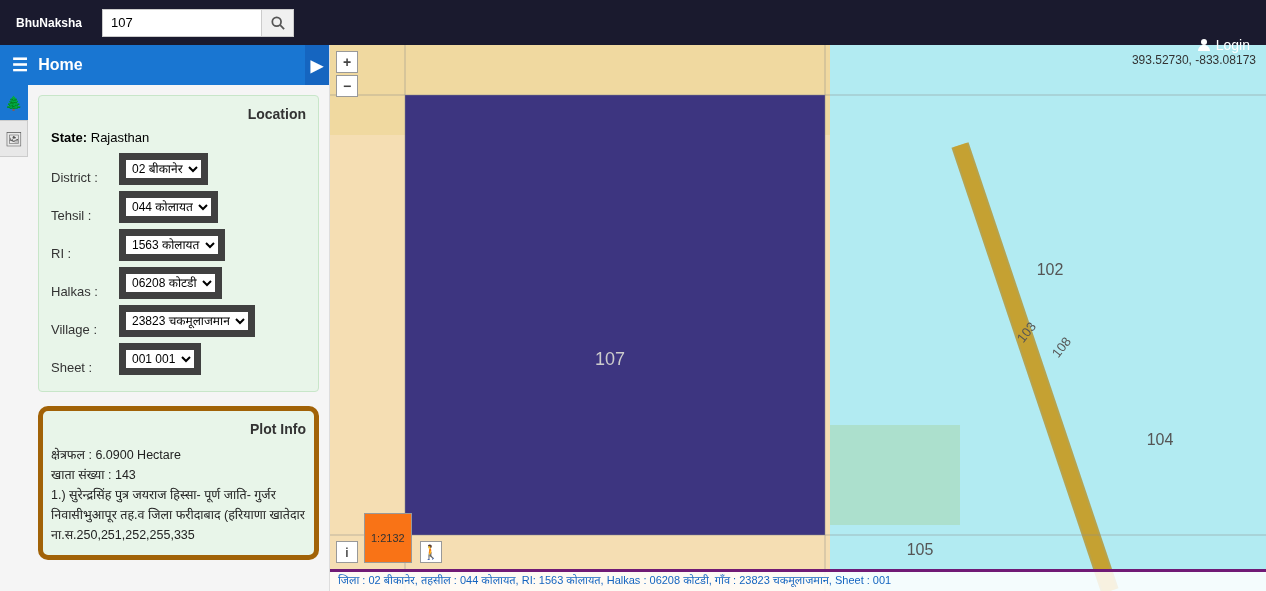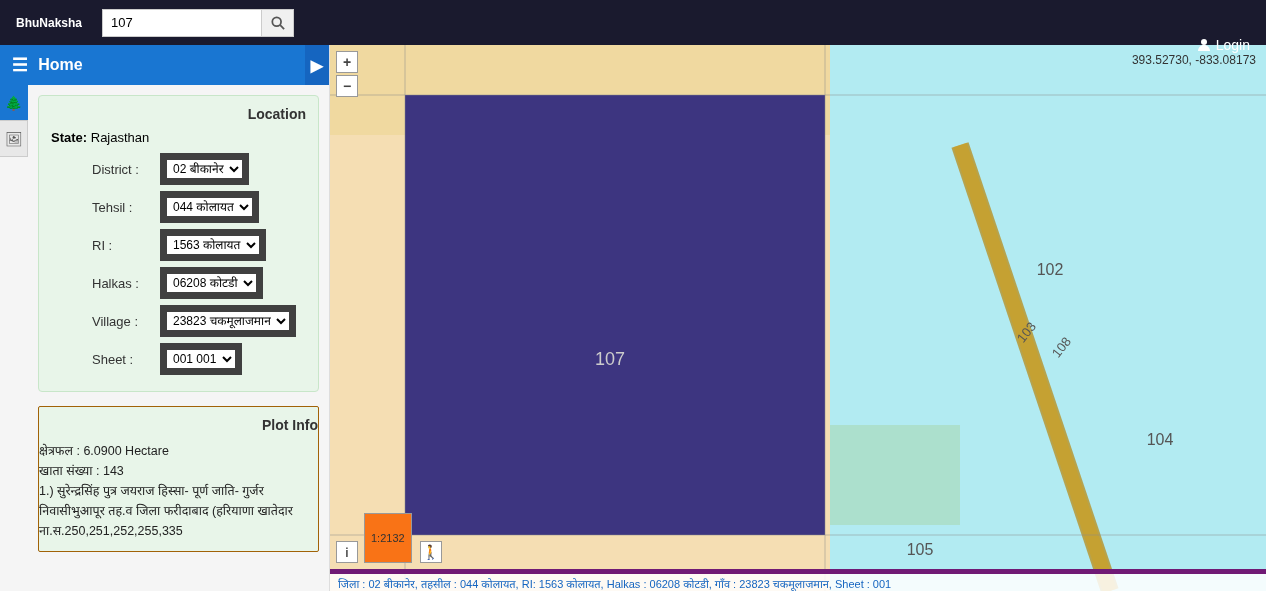--- a/index.html
+++ b/index.html
@@ -147,43 +147,42 @@
       color: #333;
       margin-bottom: 8px;
       text-align: right;
     }
     .state-line {
       margin-bottom: 8px;
       font-size: 13px;
     }
     .field-row {
       display: flex;
-      align-items: center;
+      align-items: flex-end;
       margin-bottom: 6px;
       font-size: 13px;
-      margin-left: 41px;
     }
     .field-label {
       min-width: 68px;
       color: #333;
     }
     .field-select {
       font-size: 12px;
       padding: 1px 2px;
       border: 7px solid #404040;
       background: white;
       cursor: pointer;
     }
 
     
     .plot-section {
       background: #e8f5e9;
-      border: 1px solid #a16207;
-      border-radius: 2px;
-      padding: 10px 0;
+      border: 5px solid #a16207;
+      border-radius: 10px;
+      padding: 10px 8px;
     }
     .plot-content {
       font-size: 12.5px;
       line-height: 1.6;
       color: #222;
     }
 
     
     .map-area {
       flex: 1;
@@ -235,23 +234,23 @@
     }
 
     
     .status-bar {
       position: absolute;
       bottom: 0;
       left: 0;
       right: 0;
       height: 22px;
       background: rgba(255,255,255,0.85);
-      border-top: 5px solid #701a75;
-      display: flex;
-      align-items: flex-end;
+      border-top: 3px solid #701a75;
+      display: flex;
+      align-items: flex-start;
       padding: 0 8px;
       font-size: 11px;
       color: #1565c0;
       z-index: 10;
     }
     .scale-box {
       background: white;
       border: 1px solid #999;
       padding: 2px 6px;
       font-size: 11px;

